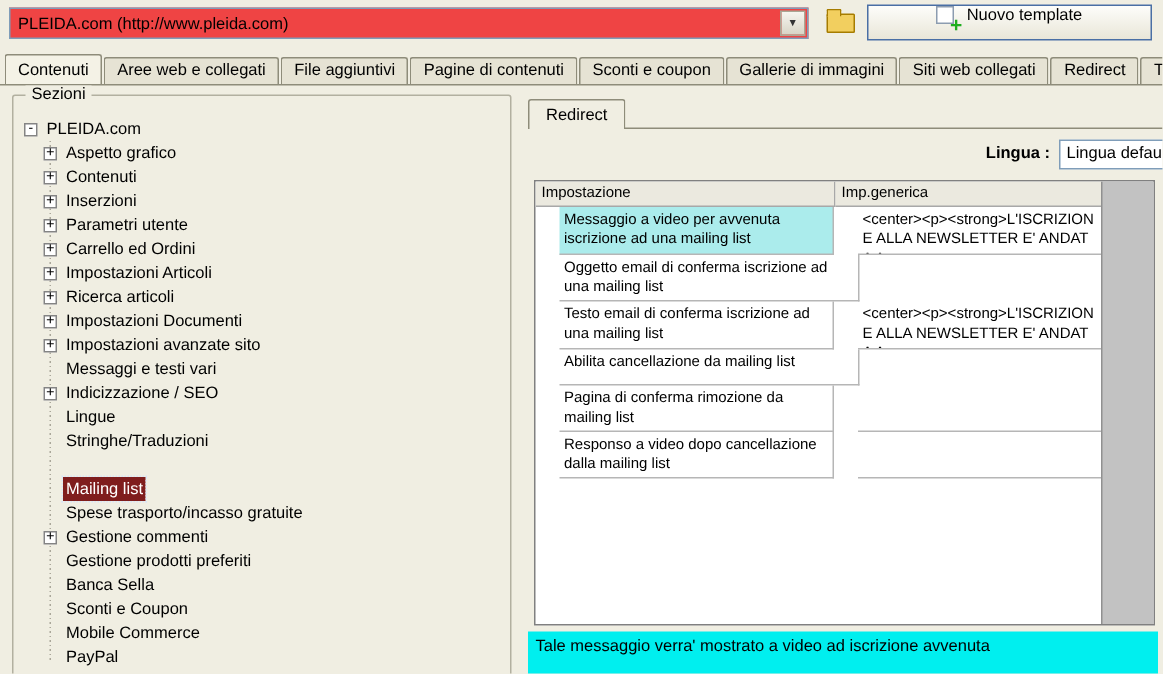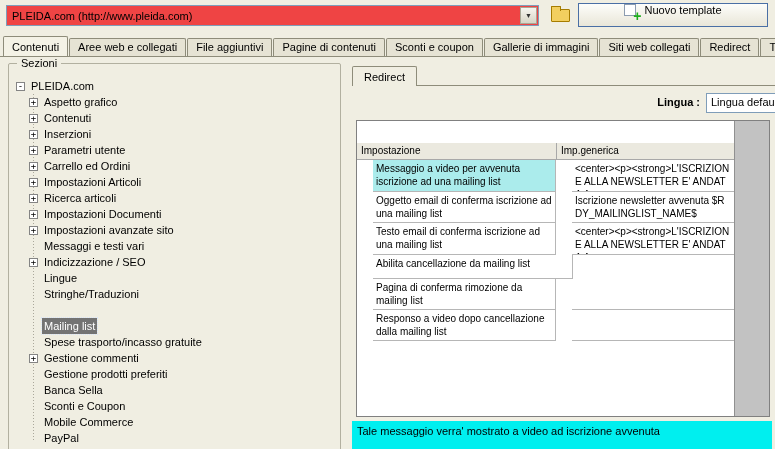--- a/index.html
+++ b/index.html
@@ -81,21 +81,21 @@
   .expander {
     position:relative; z-index:1;
     width:9px; height:9px; flex:0 0 9px;
     border:1px solid #848484; background:#fff;
     display:flex; align-items:center; justify-content:center;
     font-family:"DejaVu Sans Mono", monospace;
     font-size:9px; line-height:7px; color:#000;
   }
   .expander.empty { border:none; background:transparent; }
   .tree-label { padding:0 2px; }
-  .tree-row.selected .tree-label { background:#737373; color:#fff; outline:1px dotted #d8e4f8; }
+  .tree-row.selected .tree-label { background:#7f1d1d; color:#fff; outline:1px dotted #d8e4f8; }
 
   
   .param-tab {
     position:absolute; left:352px; top:66px; height:20px; padding:4px 11px 0;
     border:1px solid #8e8c7a; border-bottom:none; border-radius:2px 2px 0 0;
     background:#f0eee2; z-index:2;
   }
   .param-line { position:absolute; left:352px; top:85px; width:423px; height:1px; background:#8e8c7a; }
   .lingua-label { position:absolute; left:600px; top:96px; width:100px; text-align:right; font-weight:bold; }
   .lingua-combo {
@@ -104,21 +104,21 @@
     white-space:nowrap; overflow:hidden;
   }
 
   
   .grid {
     position:absolute; left:356px; top:120px; width:414px; height:297px;
     border:1px solid #808080; background:#fff; overflow:hidden;
   }
   .grid-gray-col { position:absolute; top:0; right:0; bottom:0; width:35px;
     background:#c2c2c2; border-left:1px solid #909090; }
-  .grid-header { display:flex; width:378px;margin-top:22px; }
+  .grid-header { display:flex; width:378px; }
   .hcell {
     height:17px; padding:2px 4px; background:#ebe9df;
     border-right:1px solid #a8a8a8; border-bottom:1px solid #a8a8a8;
     font-size:10px; overflow:hidden; white-space:nowrap;
   }
   .hcell.c1 { width:200px; }
   .hcell.c2 { width:178px; }
   .grid-row { display:flex; width:378px; }
   .cell {
     padding:2px 3px; min-height:24px;
@@ -275,21 +275,20 @@
     <div class="hcell c1">Impostazione</div>
     <div class="hcell c2">Imp.generica</div>
   </div>
   <div>
       <div class="grid-row">
         <div class="cell name-cell highlighted">Messaggio a video per avvenuta iscrizione ad una mailing list</div>
         <div class="cell value-cell">&lt;center&gt;&lt;p&gt;&lt;strong&gt;L'ISCRIZIONE ALLA NEWSLETTER E' ANDATA A</div>
       </div>
       <div class="grid-row">
         <div class="cell name-cell">Oggetto email di conferma iscrizione ad una mailing list</div>
-        <div class="cell value-cell">Iscrizione newsletter avvenuta $RDY_MAILINGLIST_NAME$</div>
       </div>
       <div class="grid-row">
         <div class="cell name-cell">Testo email di conferma iscrizione ad una mailing list</div>
         <div class="cell value-cell">&lt;center&gt;&lt;p&gt;&lt;strong&gt;L'ISCRIZIONE ALLA NEWSLETTER E' ANDATA A</div>
       </div>
       <div class="grid-row">
         <div class="cell name-cell">Abilita cancellazione da mailing list</div>
       </div>
       <div class="grid-row">
         <div class="cell name-cell">Pagina di conferma rimozione da mailing list</div>

